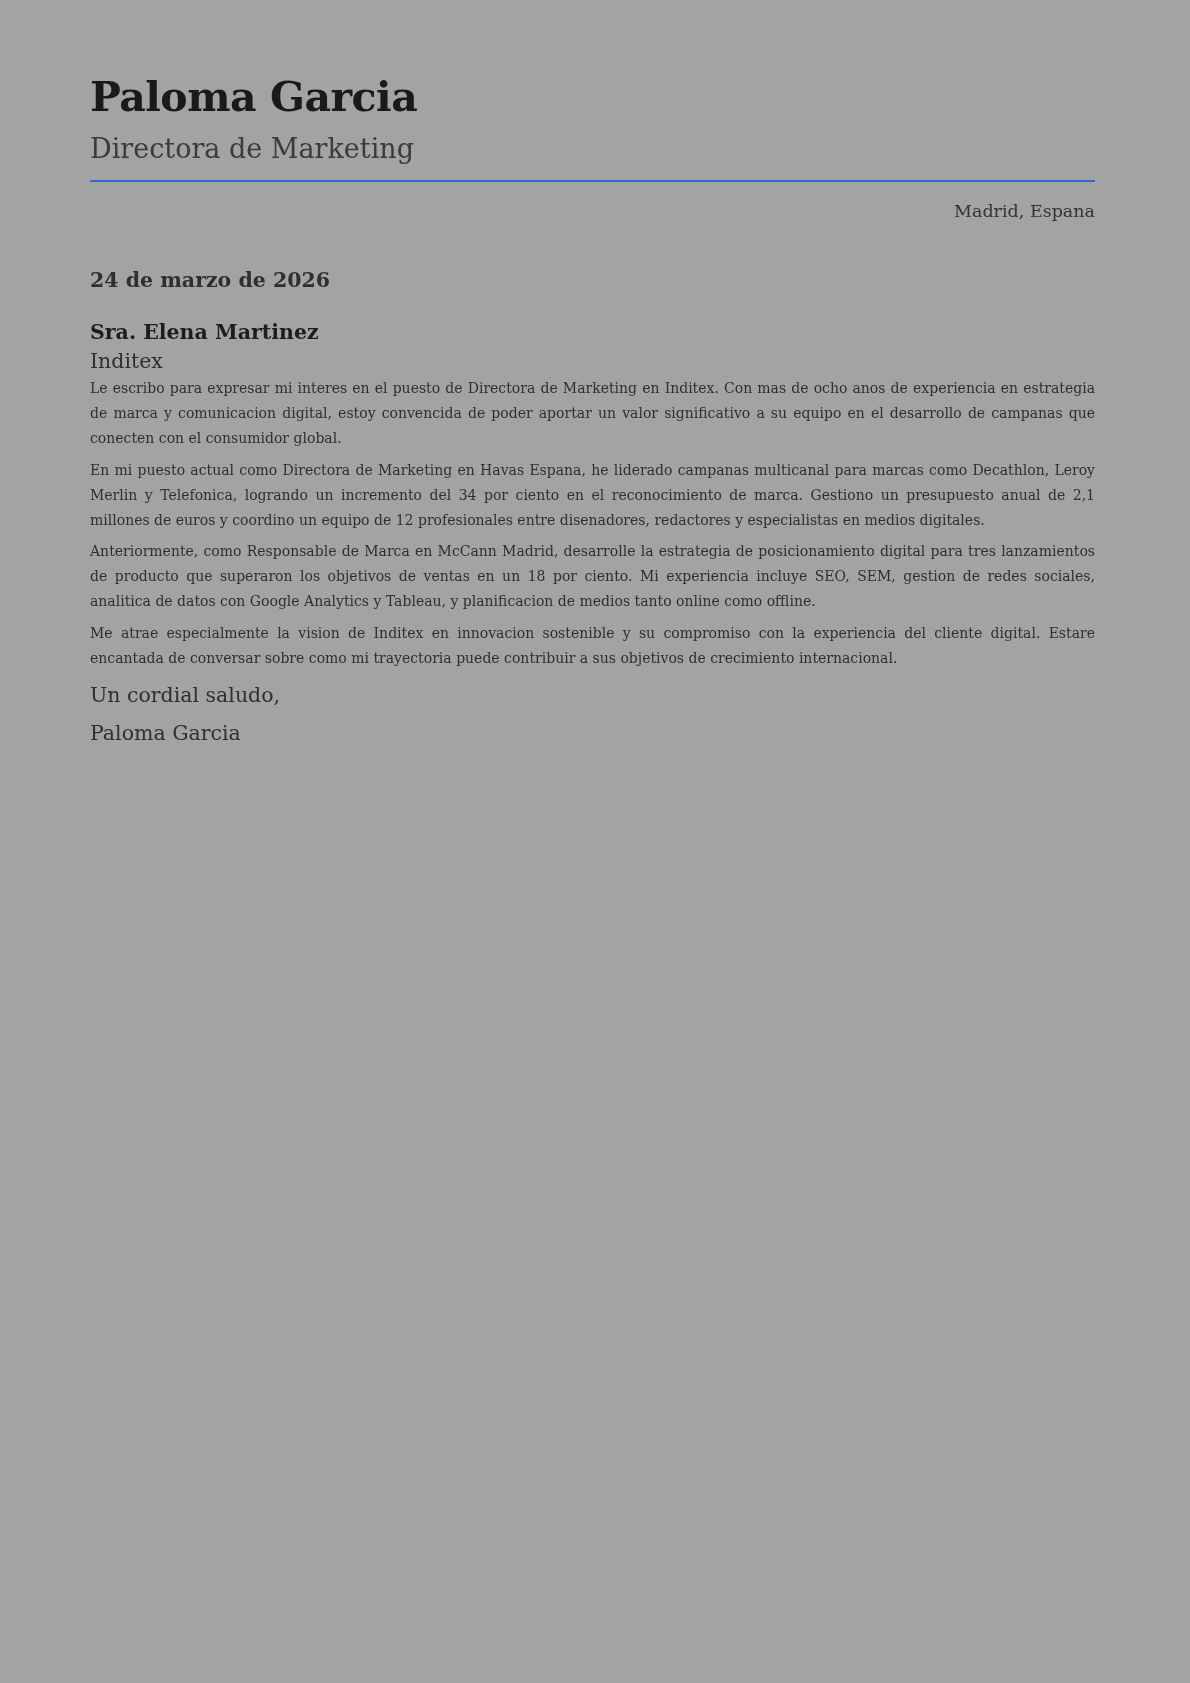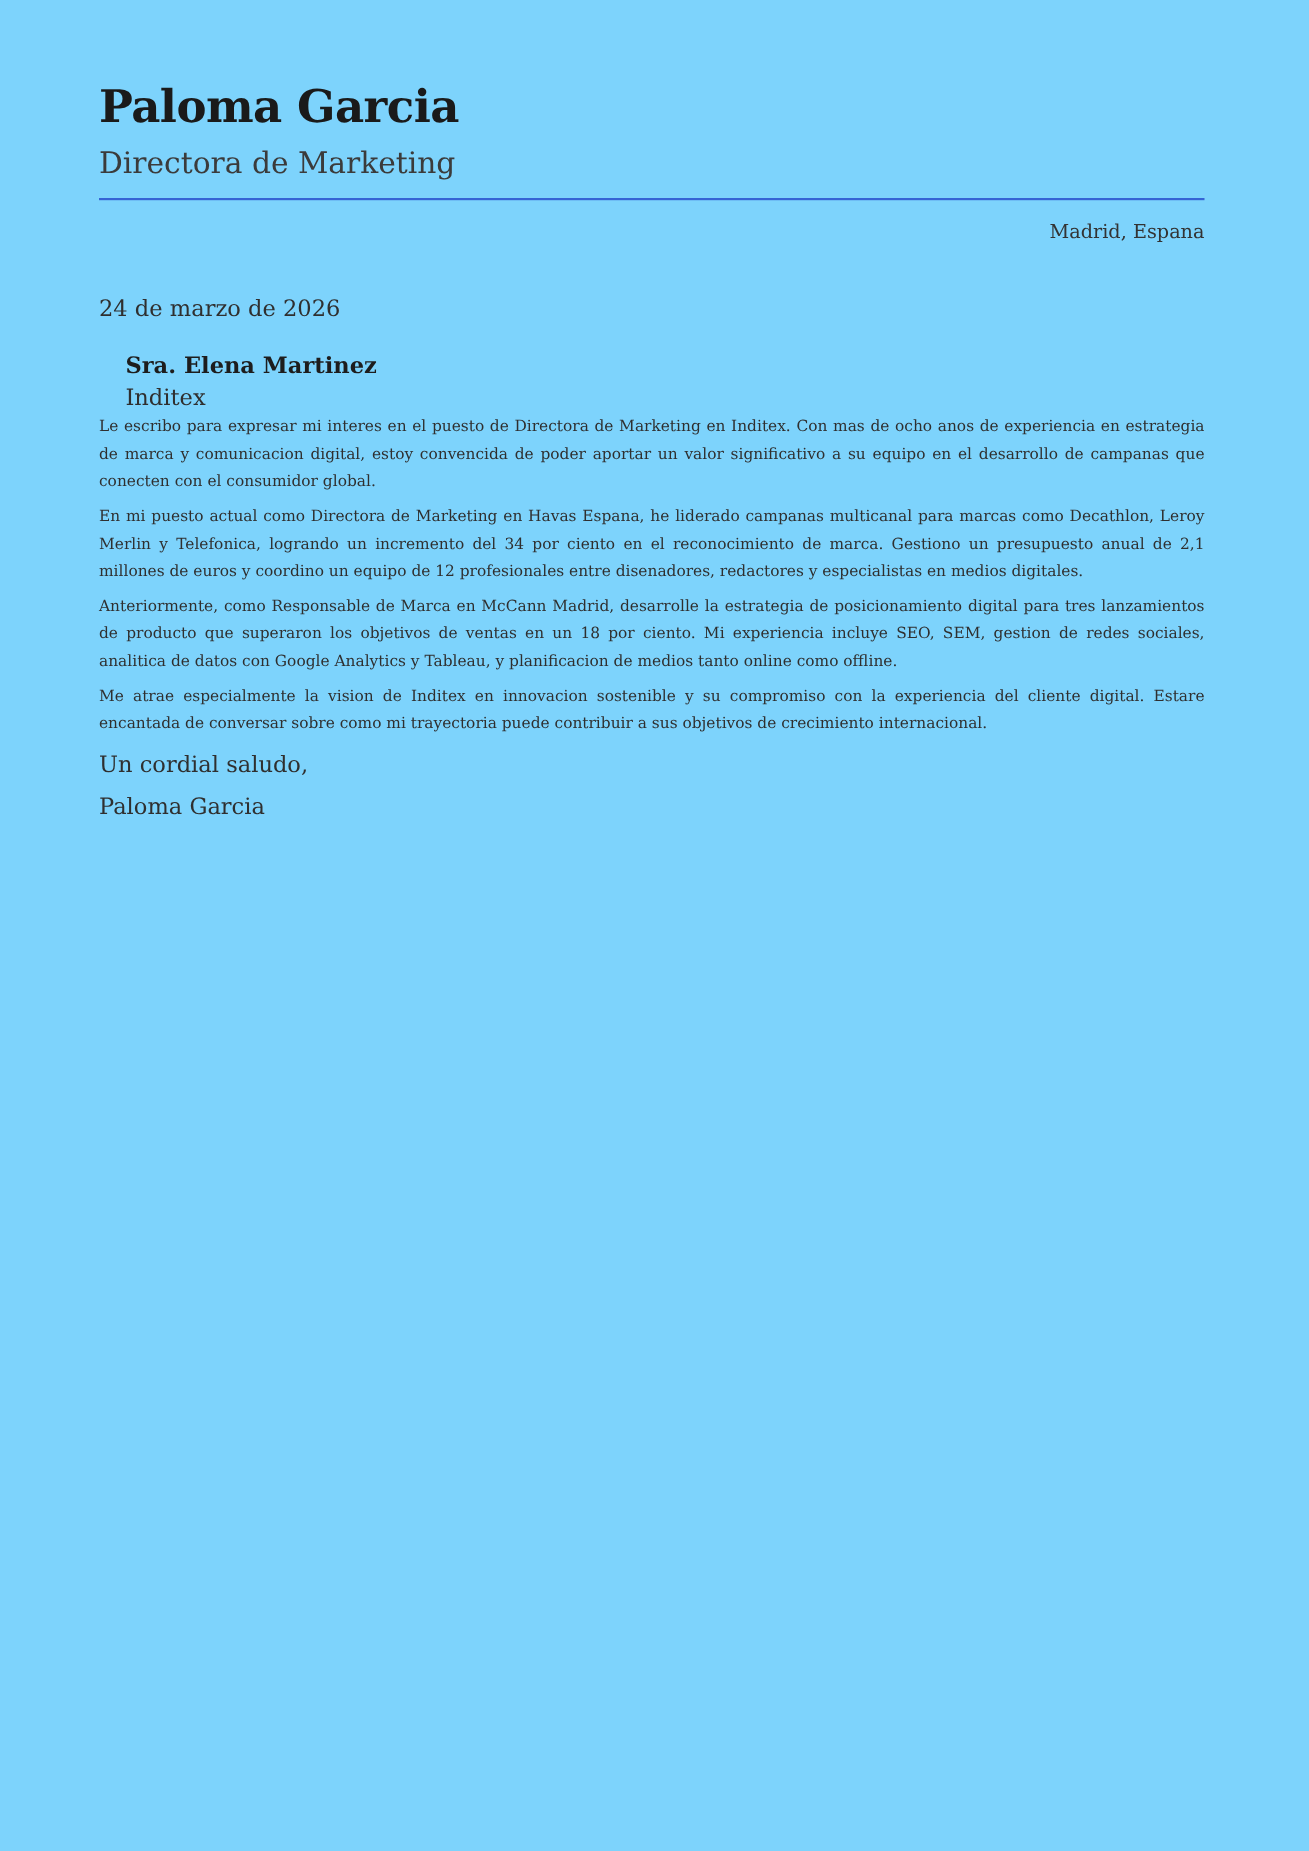--- a/index.html
+++ b/index.html
@@ -7,21 +7,21 @@
   body {
     width: 1190px;
     height: 1683px;
     font-family: "DejaVu Serif", "Liberation Serif", serif;
     color: #2f2f2f;
     overflow: hidden;
   }
   .page {
     width: 1190px;
     height: 1683px;
-    background: #7dd3fc;
+    background: #a3a3a3;
     padding: 74px 95px 0 90px;
   }
   .applicant-name {
     font-size: 41px;
     font-weight: 700;
     line-height: 1.15;
     color: #1a1a1a;
     letter-spacing: -0.5px;
   }
   .job-title {
@@ -39,26 +39,26 @@
     margin-top: 17px;
     font-size: 17.5px;
     line-height: 1.4;
     color: #333333;
     text-align: right;
   }
   .letter-date {
     margin-top: 44px;
     font-size: 20.5px;
     color: #2f2f2f;
+    font-weight: bold;
   }
   .recipient-block {
     margin-top: 26px;
     font-size: 20.5px;
     line-height: 1.42;
-    margin-left: 24px;
   }
   .recipient-name {
     font-weight: 700;
     color: #1d1d1d;
   }
   .recipient-company { color: #2f2f2f; }
   .salutation {
     margin-top: 28px;
     margin-bottom: 2px;
     font-size: 20.5px;

